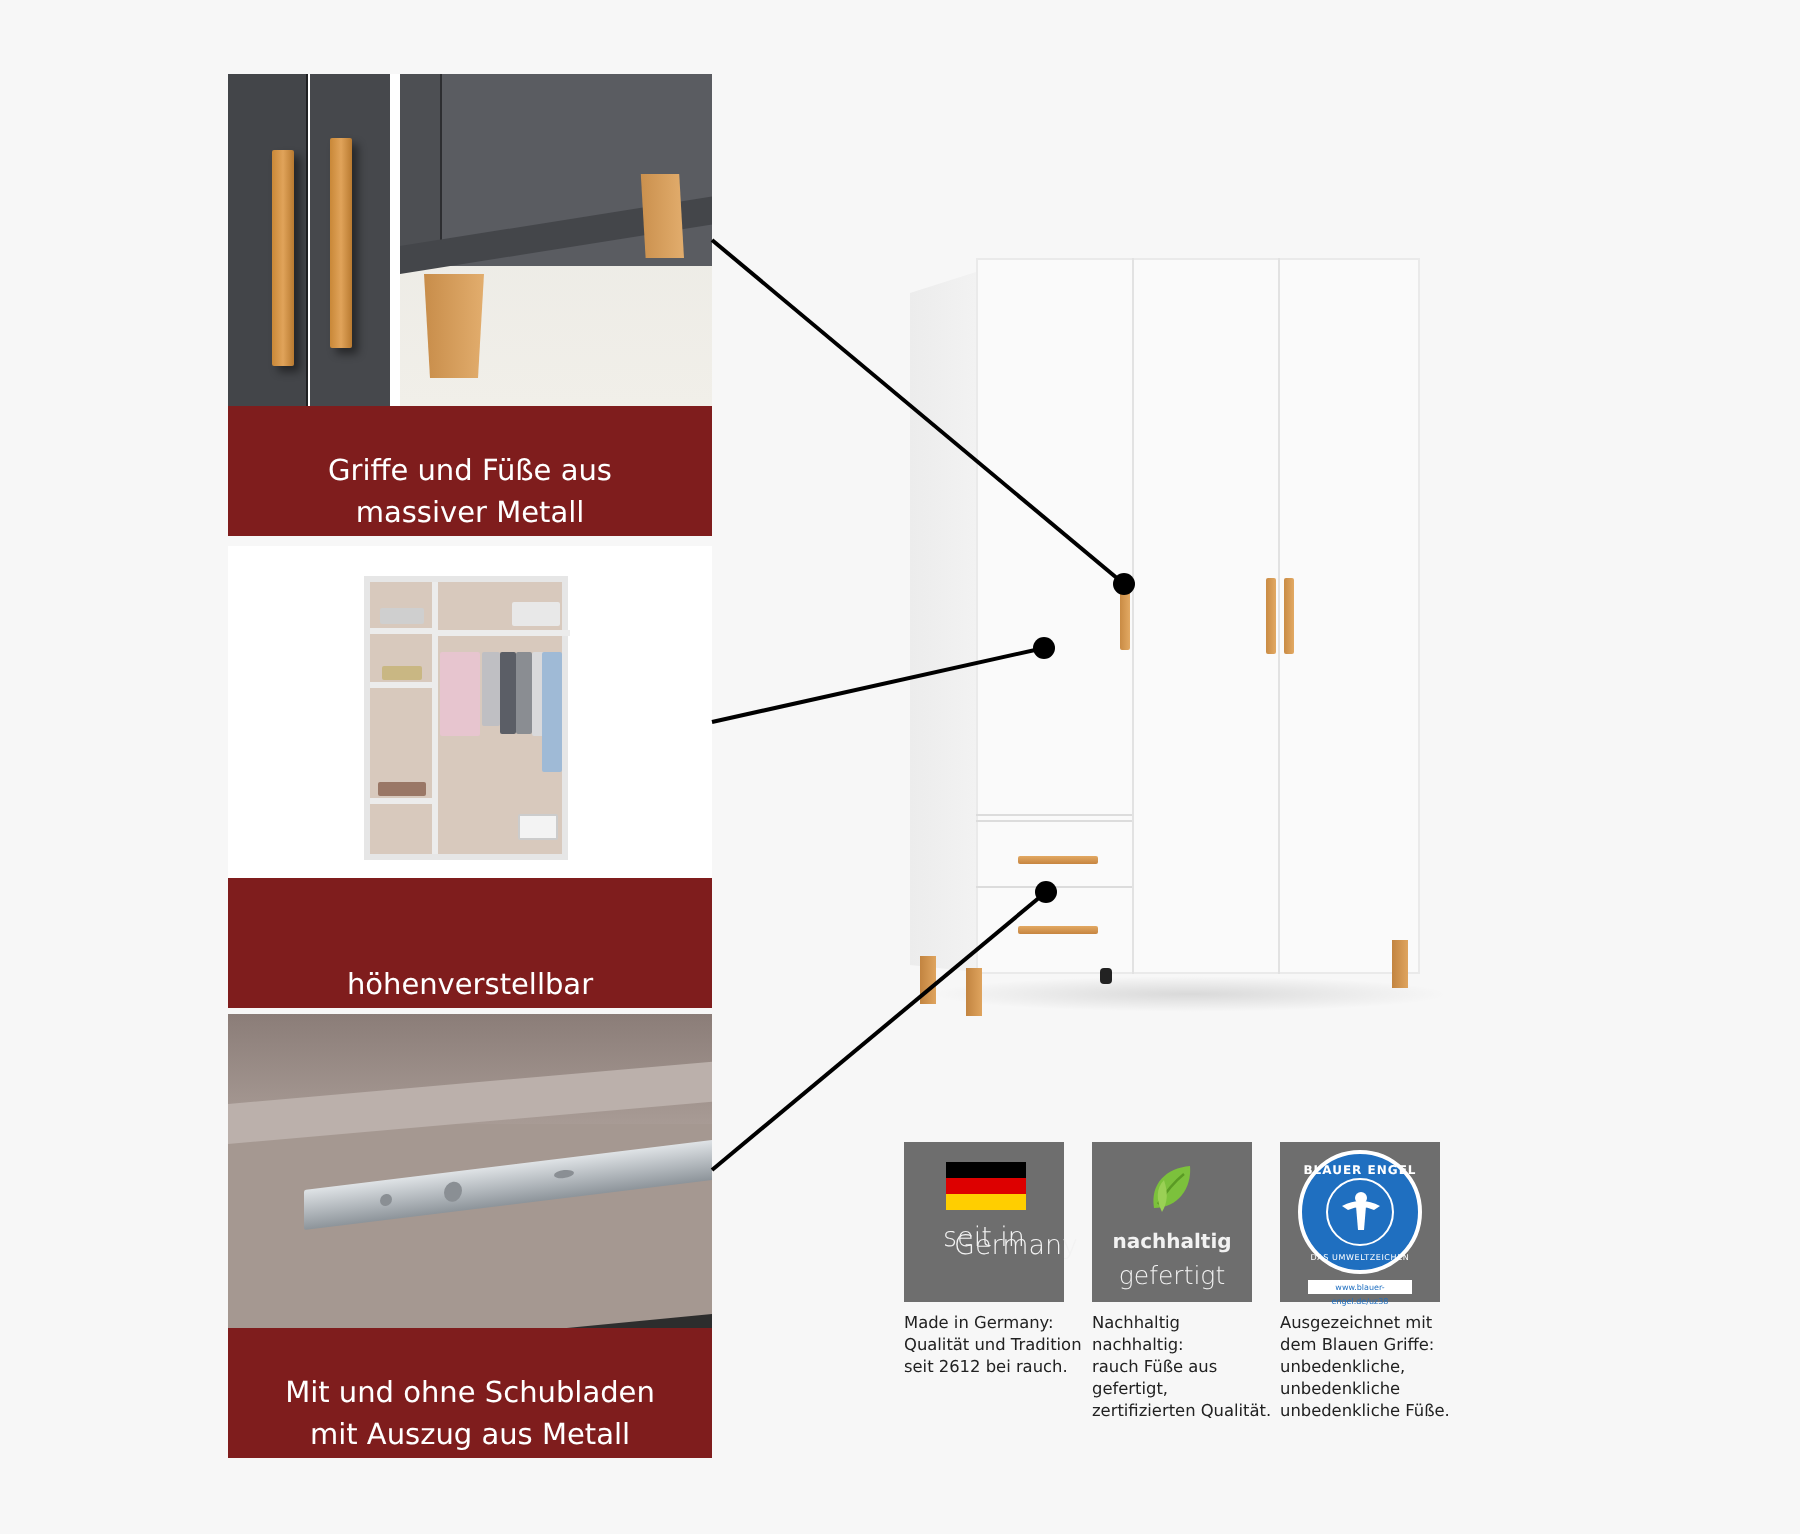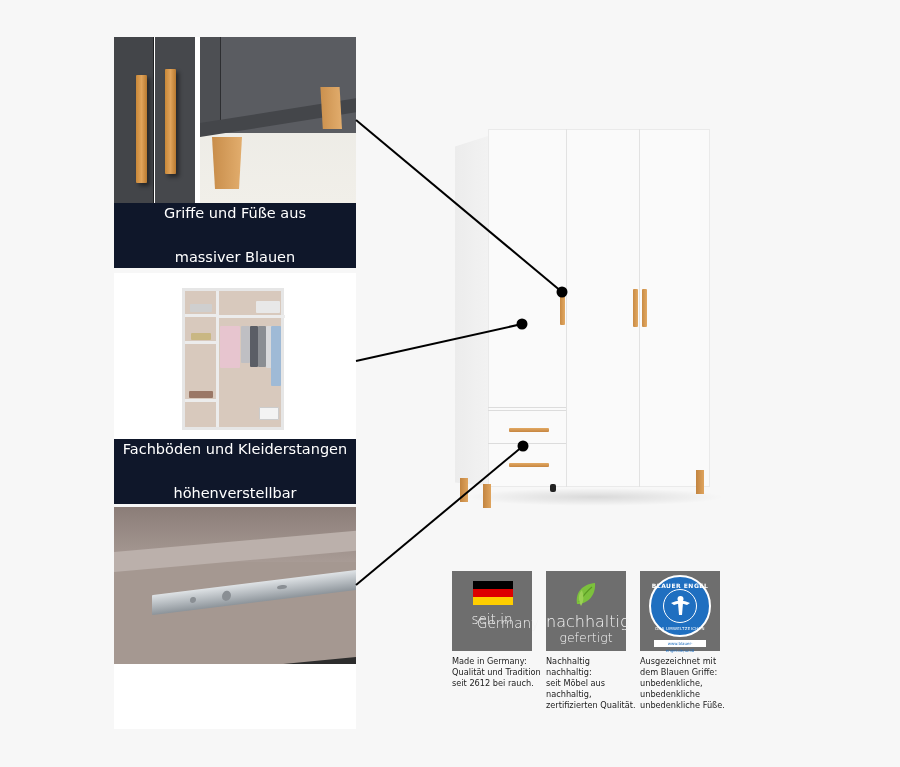--- a/index.html
+++ b/index.html
@@ -1,22 +1,22 @@
 <!DOCTYPE html>
 <html><head>
 <meta charset="utf-8">
 <style>
   * { box-sizing: border-box; margin: 0; padding: 0; }
   html, body { width: 900px; height: 767px; background: #f7f7f7; overflow: hidden; }
   body { position: relative; font-family: "DejaVu Sans", "Liberation Sans", sans-serif; }
   .panel { position: absolute; left: 114px; width: 242px; background: #fff; overflow: hidden; }
   .panel .img { position: absolute; left: 0; top: 0; width: 242px; }
-  .panel .bar { position: absolute; left: 0; width: 242px; background: #0f172a; color: #fff;
+  .panel .bar { position: absolute; left: 0; width: 242px; background: #7f1d1d; color: #fff;
     text-align: center; font-size: 14.5px; line-height: 21px; display: flex; flex-direction: column;
-    justify-content: space-between; align-items: center; }
+    justify-content: flex-end; align-items: center; }
   
   #p1 { top: 37px; height: 231px; }
   #p1 .img { height: 166px; background: #fff; }
   #p1 .bar { top: 166px; height: 65px; }
   .door-l { position: absolute; left: 0; top: 0; width: 40px; height: 166px; background: #434549; }
   .door-r { position: absolute; left: 41px; top: 0; width: 40px; height: 166px; background: #46484c; }
   .door-l::after { content: ""; position: absolute; right: 0; top: 0; width: 1px; height: 166px; background: #1f2022; }
   .handle { position: absolute; width: 11px; background: linear-gradient(90deg,#c98838,#e0a35a,#b97a30); border-radius: 1px; box-shadow: 3px 3px 4px rgba(0,0,0,.45); }
   .leg-photo { position: absolute; left: 86px; top: 0; width: 156px; height: 166px; background: linear-gradient(180deg,#e9e8e3 0%,#f1efe9 100%); }
   .cab-body { position: absolute; left: 0; top: 0; width: 156px; height: 96px; background: #5a5c61; }
@@ -75,21 +75,21 @@
     <div class="handle" style="left:51px;top:32px;height:105px;"></div>
     <div class="leg-photo">
       <div class="cab-body"></div>
       <div class="cab-base"></div>
       <div class="leg" style="left:12px;top:100px;width:30px;height:52px;clip-path:polygon(0 0,100% 0,90% 100%,10% 100%);"></div>
       <div class="leg" style="left:118px;top:50px;width:24px;height:42px;clip-path:polygon(10% 0,90% 0,100% 100%,20% 100%);"></div>
     </div>
   </div>
   <div class="bar">
     <span>Griffe und Füße aus</span>
-    <span>massiver Blauen</span>
+    <span>massiver Metall</span>
   </div>
 </div>
 
 <div class="panel" id="p2">
   <div class="img">
     <div class="wardrobe-int">
       <div class="wi-div"></div>
       <div class="wi-shelf" style="left:0;top:23px;width:31px;"></div>
       <div class="wi-shelf" style="left:0;top:50px;width:31px;"></div>
       <div class="wi-shelf" style="left:0;top:108px;width:31px;"></div>
@@ -101,35 +101,38 @@
       <div class="cloth" style="left:35px;top:35px;width:20px;height:42px;background:#e7c5cf;"></div>
       <div class="cloth" style="left:56px;top:35px;width:9px;height:37px;background:#bfbfc3;"></div>
       <div class="cloth" style="left:65px;top:35px;width:8px;height:41px;background:#5b5e66;"></div>
       <div class="cloth" style="left:73px;top:35px;width:8px;height:41px;background:#8a8d92;"></div>
       <div class="cloth" style="left:81px;top:35px;width:7px;height:42px;background:#d9d9db;"></div>
       <div class="cloth" style="left:86px;top:35px;width:10px;height:60px;background:#9fbad6;"></div>
       <div class="cloth" style="left:74px;top:116px;width:20px;height:13px;background:#f3f3f3;border:1px solid #ccc;"></div>
     </div>
   </div>
   <div class="bar">
-    <span>Fachböden und Kleiderstangen</span>
     <span>höhenverstellbar</span>
   </div>
 </div>
 
 <div class="panel" id="p3">
   <div class="img">
     <div class="drawer-top"></div>
     <div class="drawer-edge"></div>
     <div class="rail">
       <div class="rail-hole" style="left:38px;top:7px;width:6px;height:6px;"></div>
       <div class="rail-hole" style="left:70px;top:5px;width:9px;height:10px;"></div>
       <div class="rail-hole" style="left:125px;top:6px;width:10px;height:4px;"></div>
     </div>
     <div class="floor-strip"></div>
+  </div>
+  <div class="bar">
+    <span>Mit und ohne Schubladen</span>
+    <span>mit Auszug aus Metall</span>
   </div>
 </div>
 
 <div id="wardrobe">
   <div class="w-shadow"></div>
   <div class="w-side"></div>
   <div class="w-front">
     <div class="w-door-line" style="left:78px;"></div>
     <div class="w-door-line" style="left:151px;"></div>
     <div class="w-drawer-line" style="top:278px;"></div>
@@ -170,27 +173,27 @@
   <div>Qualität und Tradition</div>
   <div>seit 2612 bei rauch.</div>
 </div>
 
 <div class="badge" style="left:546px;">
   <svg style="position:absolute;left:27px;top:9px;" width="26" height="28" viewBox="0 0 26 28">
     <path d="M4 24 C2 12 10 4 22 3 C23 14 16 24 4 24 Z" fill="#7cc13c"></path>
     <path d="M6 22 C10 16 14 11 19 7" stroke="#5a9a24" stroke-width="1.2" fill="none"></path>
     <path d="M8 26 C5 20 5 14 9 10 C11 16 11 21 8 26 Z" fill="#9ad055"></path>
   </svg>
-  <div class="badge-text" style="top:42px;font-size:16px;">nachhaltig</div>
+  <div class="badge-text" style="top:42px;font-size:10px;font-weight:bold;">nachhaltig</div>
   <div class="badge-text" style="top:58px;font-size:12.5px;">gefertigt</div>
 </div>
 <div class="badge-caption" style="left:546px;">
   <div>Nachhaltig nachhaltig:</div>
-  <div>seit Möbel aus</div>
-  <div>nachhaltig,</div>
+  <div>rauch Füße aus</div>
+  <div>gefertigt,</div>
   <div>zertifizierten Qualität.</div>
 </div>
 
 <div class="badge" style="left:640px;">
   <div class="angel-circle">
     <div class="angel-ring-top">BLAUER ENGEL</div>
     <div class="angel-inner">
       <svg width="31" height="31" viewBox="0 0 31 31">
         <circle cx="15.5" cy="9" r="3" fill="#fff"></circle>
         <path d="M6 13 Q15.5 8 25 13 L22 15 Q15.5 12 9 15 Z" fill="#fff"></path>

